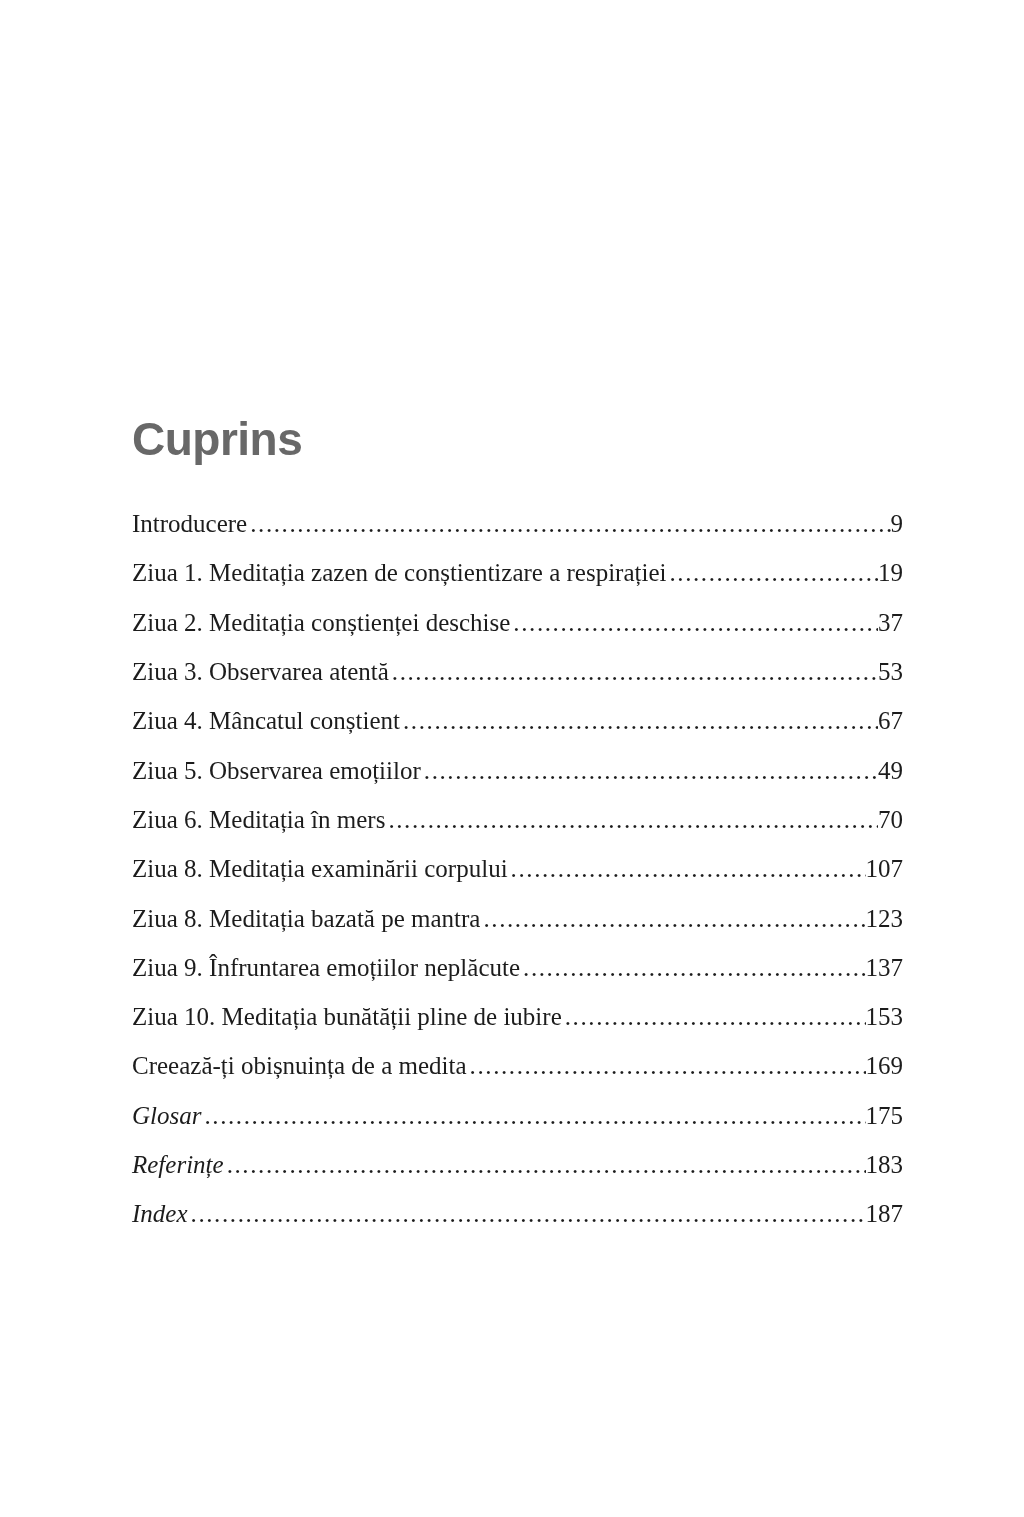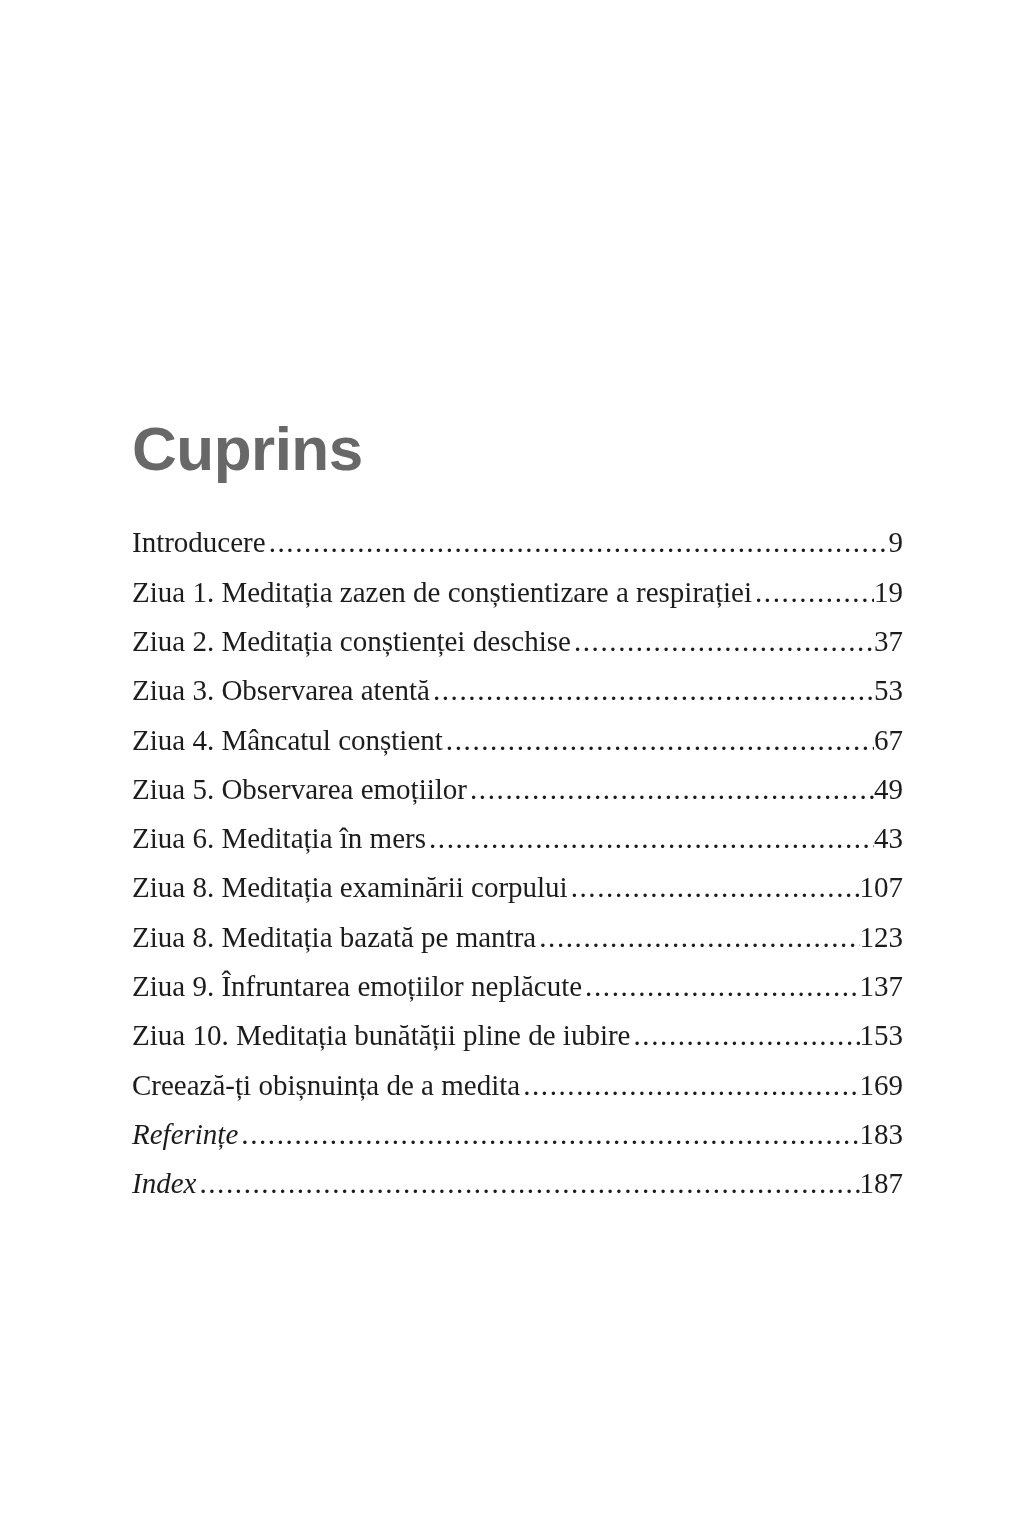--- a/index.html
+++ b/index.html
@@ -22,29 +22,29 @@
   .content{
     position:absolute;
     left:132px;
     right:121px;
     top:412px;
   }
   .page-title{
     margin:0 0 32px 0;
     font-family:"Liberation Sans", sans-serif;
     font-weight:bold;
-    font-size:62px;
+    font-size:46px;
     line-height:1.2;
     letter-spacing:-0.5px;
     color:var(--title-color);
   }
   ul.toc{
     list-style:none;
     margin:0;padding:0;
-    font-size:29px;
+    font-size:25px;
     color:var(--text-color);
   }
   li.toc-entry{
     display:flex;
     align-items:baseline;
     line-height:49.3px;
     white-space:nowrap;
   }
   .toc-label{white-space:nowrap;}
   .toc-entry.italic .toc-label{font-style:italic;}
@@ -104,21 +104,21 @@
 
   <li class="toc-entry">
     <span class="toc-label">Ziua 5. Observarea emoțiilor</span>
     <span class="toc-dots"></span>
     <span class="toc-page">49</span>
   </li>
 
   <li class="toc-entry">
     <span class="toc-label">Ziua 6. Meditația în mers</span>
     <span class="toc-dots"></span>
-    <span class="toc-page">43</span>
+    <span class="toc-page">70</span>
   </li>
 
   <li class="toc-entry">
     <span class="toc-label">Ziua 8. Meditația examinării corpului</span>
     <span class="toc-dots"></span>
     <span class="toc-page">107</span>
   </li>
 
   <li class="toc-entry">
     <span class="toc-label">Ziua 8. Meditația bazată pe mantra</span>
@@ -137,20 +137,25 @@
     <span class="toc-dots"></span>
     <span class="toc-page">153</span>
   </li>
 
   <li class="toc-entry">
     <span class="toc-label">Creează-ți obișnuința de a medita</span>
     <span class="toc-dots"></span>
     <span class="toc-page">169</span>
   </li>
 
+  <li class="toc-entry italic">
+    <span class="toc-label">Glosar</span>
+    <span class="toc-dots"></span>
+    <span class="toc-page">175</span>
+  </li>
 
   <li class="toc-entry italic">
     <span class="toc-label">Referințe</span>
     <span class="toc-dots"></span>
     <span class="toc-page">183</span>
   </li>
 
   <li class="toc-entry italic">
     <span class="toc-label">Index</span>
     <span class="toc-dots"></span>

